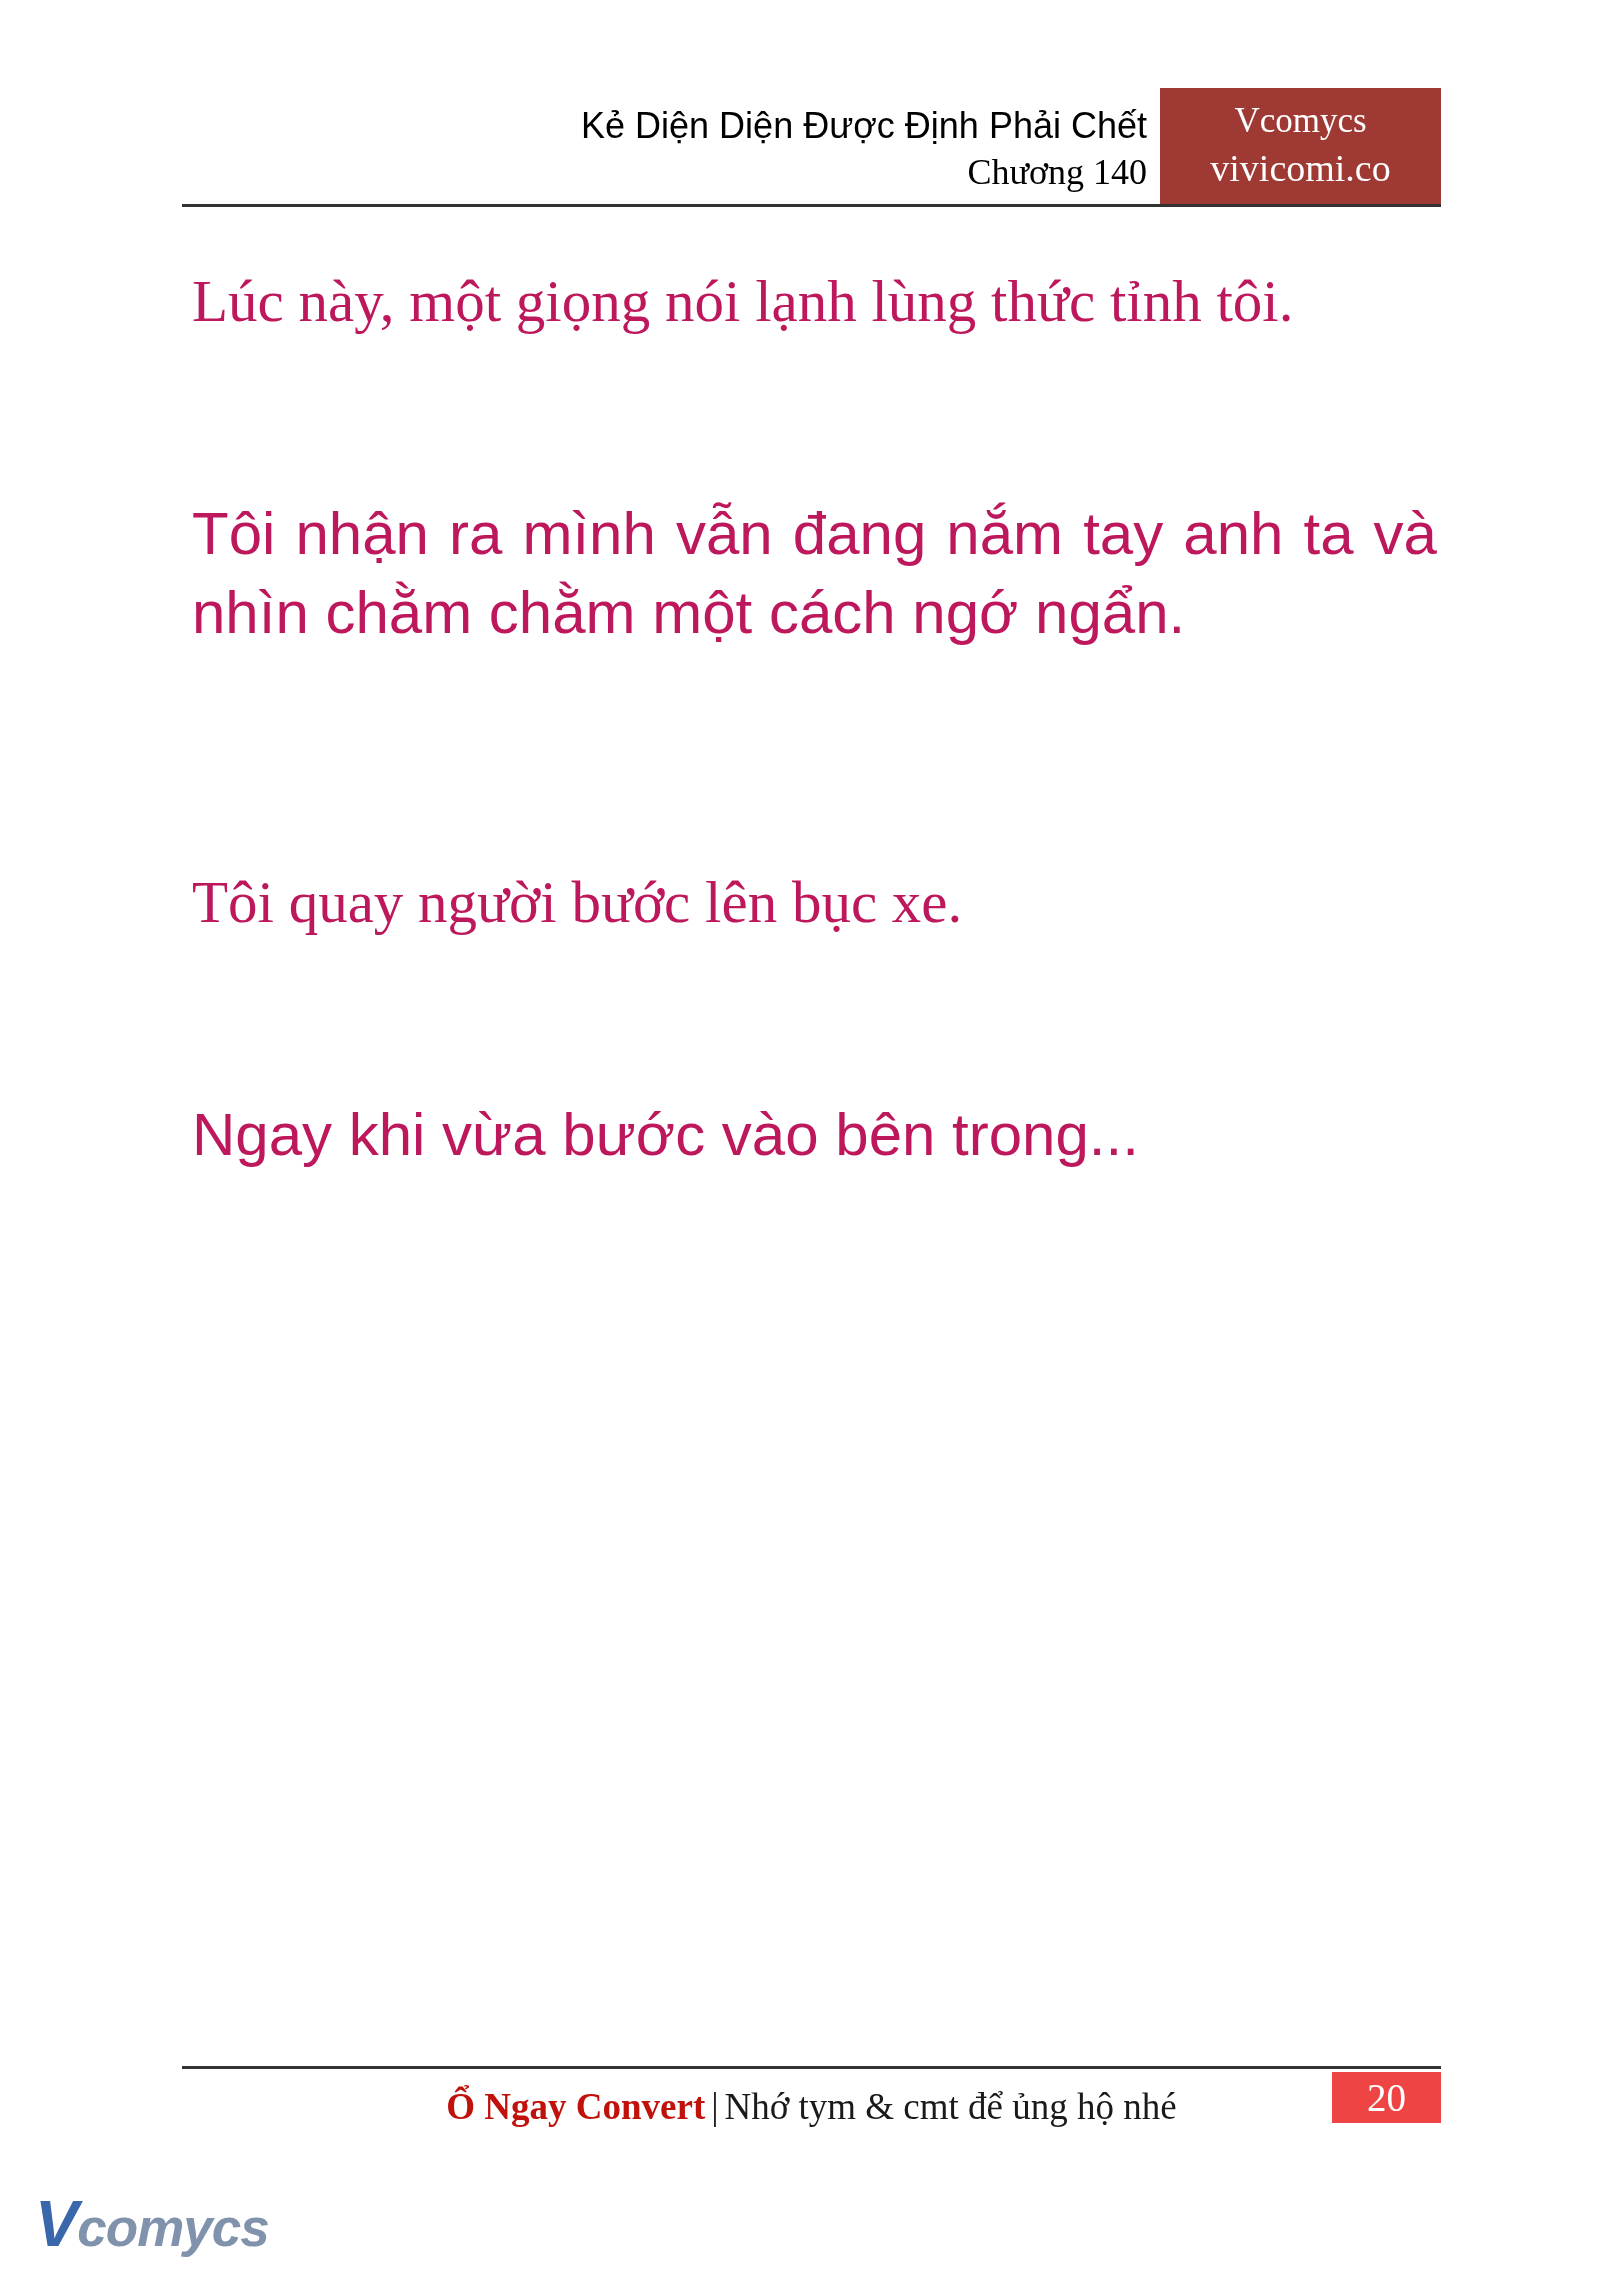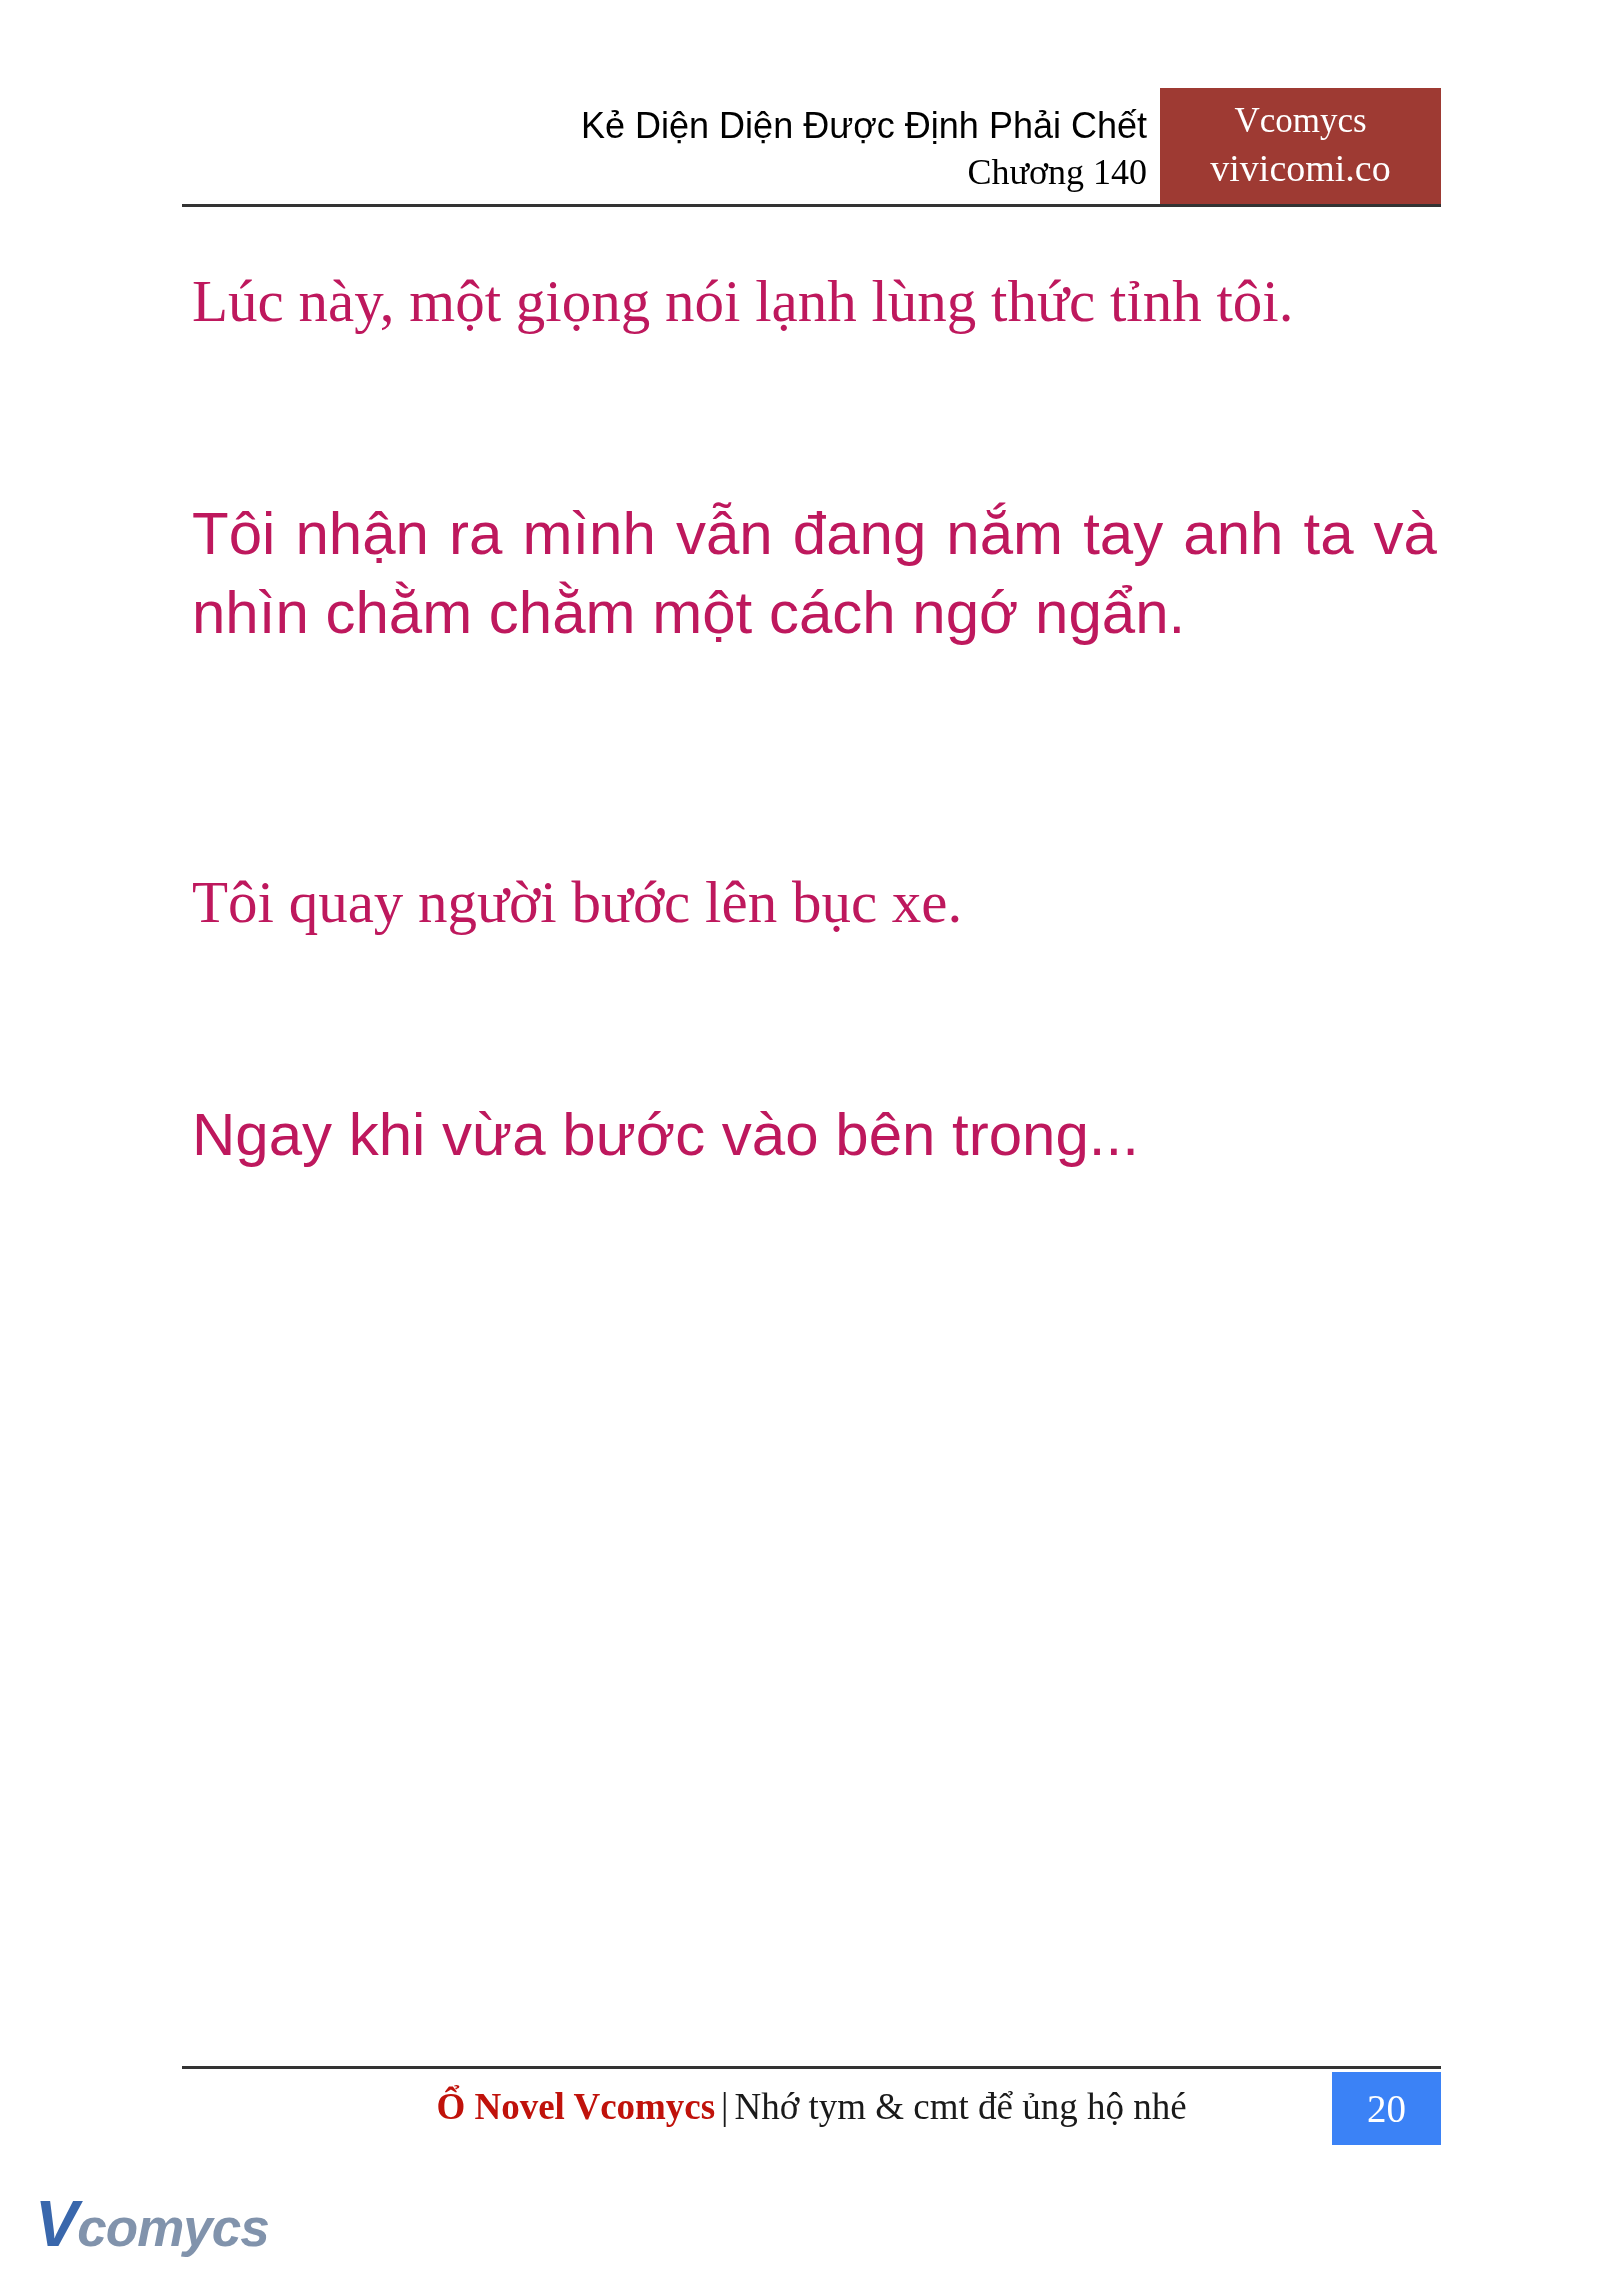--- a/index.html
+++ b/index.html
@@ -142,22 +142,22 @@
   }
   .footer-sep {
     color: #1a1a1a;
     padding: 0 5.9px;
   }
   .page-number {
     position: absolute;
     right: 0;
     top: 5.9px;
     width: 109px;
-    height: 73px;
-    background: #3b82f6;
+    height: 51px;
+    background: #ef4444;
     color: #ffffff;
     font-size: 39px;
     font-family: "Liberation Serif", serif;
     display: flex;
     align-items: center;
     justify-content: center;
   }
 
   
   .watermark {
@@ -206,21 +206,21 @@
     <div class="spacer-lg"></div>
     <div class="spacer-lg"></div>
     <p class="para nojust">Tôi quay người bước lên bục xe.</p>
     <div class="spacer-lg"></div>
     <p class="para nojust sans">Ngay khi vừa bước vào bên trong...</p>
   </div>
 
   <div class="footer">
     <div class="footer-rule"></div>
     <div class="footer-inner">
-      <span class="footer-text"><span class="footer-brand">Ổ Novel Vcomycs</span><span class="footer-sep">|</span><span>Nhớ tym &amp; cmt để ủng hộ nhé</span></span>
+      <span class="footer-text"><span class="footer-brand">Ổ Ngay Convert</span><span class="footer-sep">|</span><span>Nhớ tym &amp; cmt để ủng hộ nhé</span></span>
     </div>
     <div class="page-number">20</div>
   </div>
 
   <div class="watermark">
     <div class="wm-text"><span class="wm-v">V</span><span>comycs</span></div>
   </div>
 
 </div>
 

